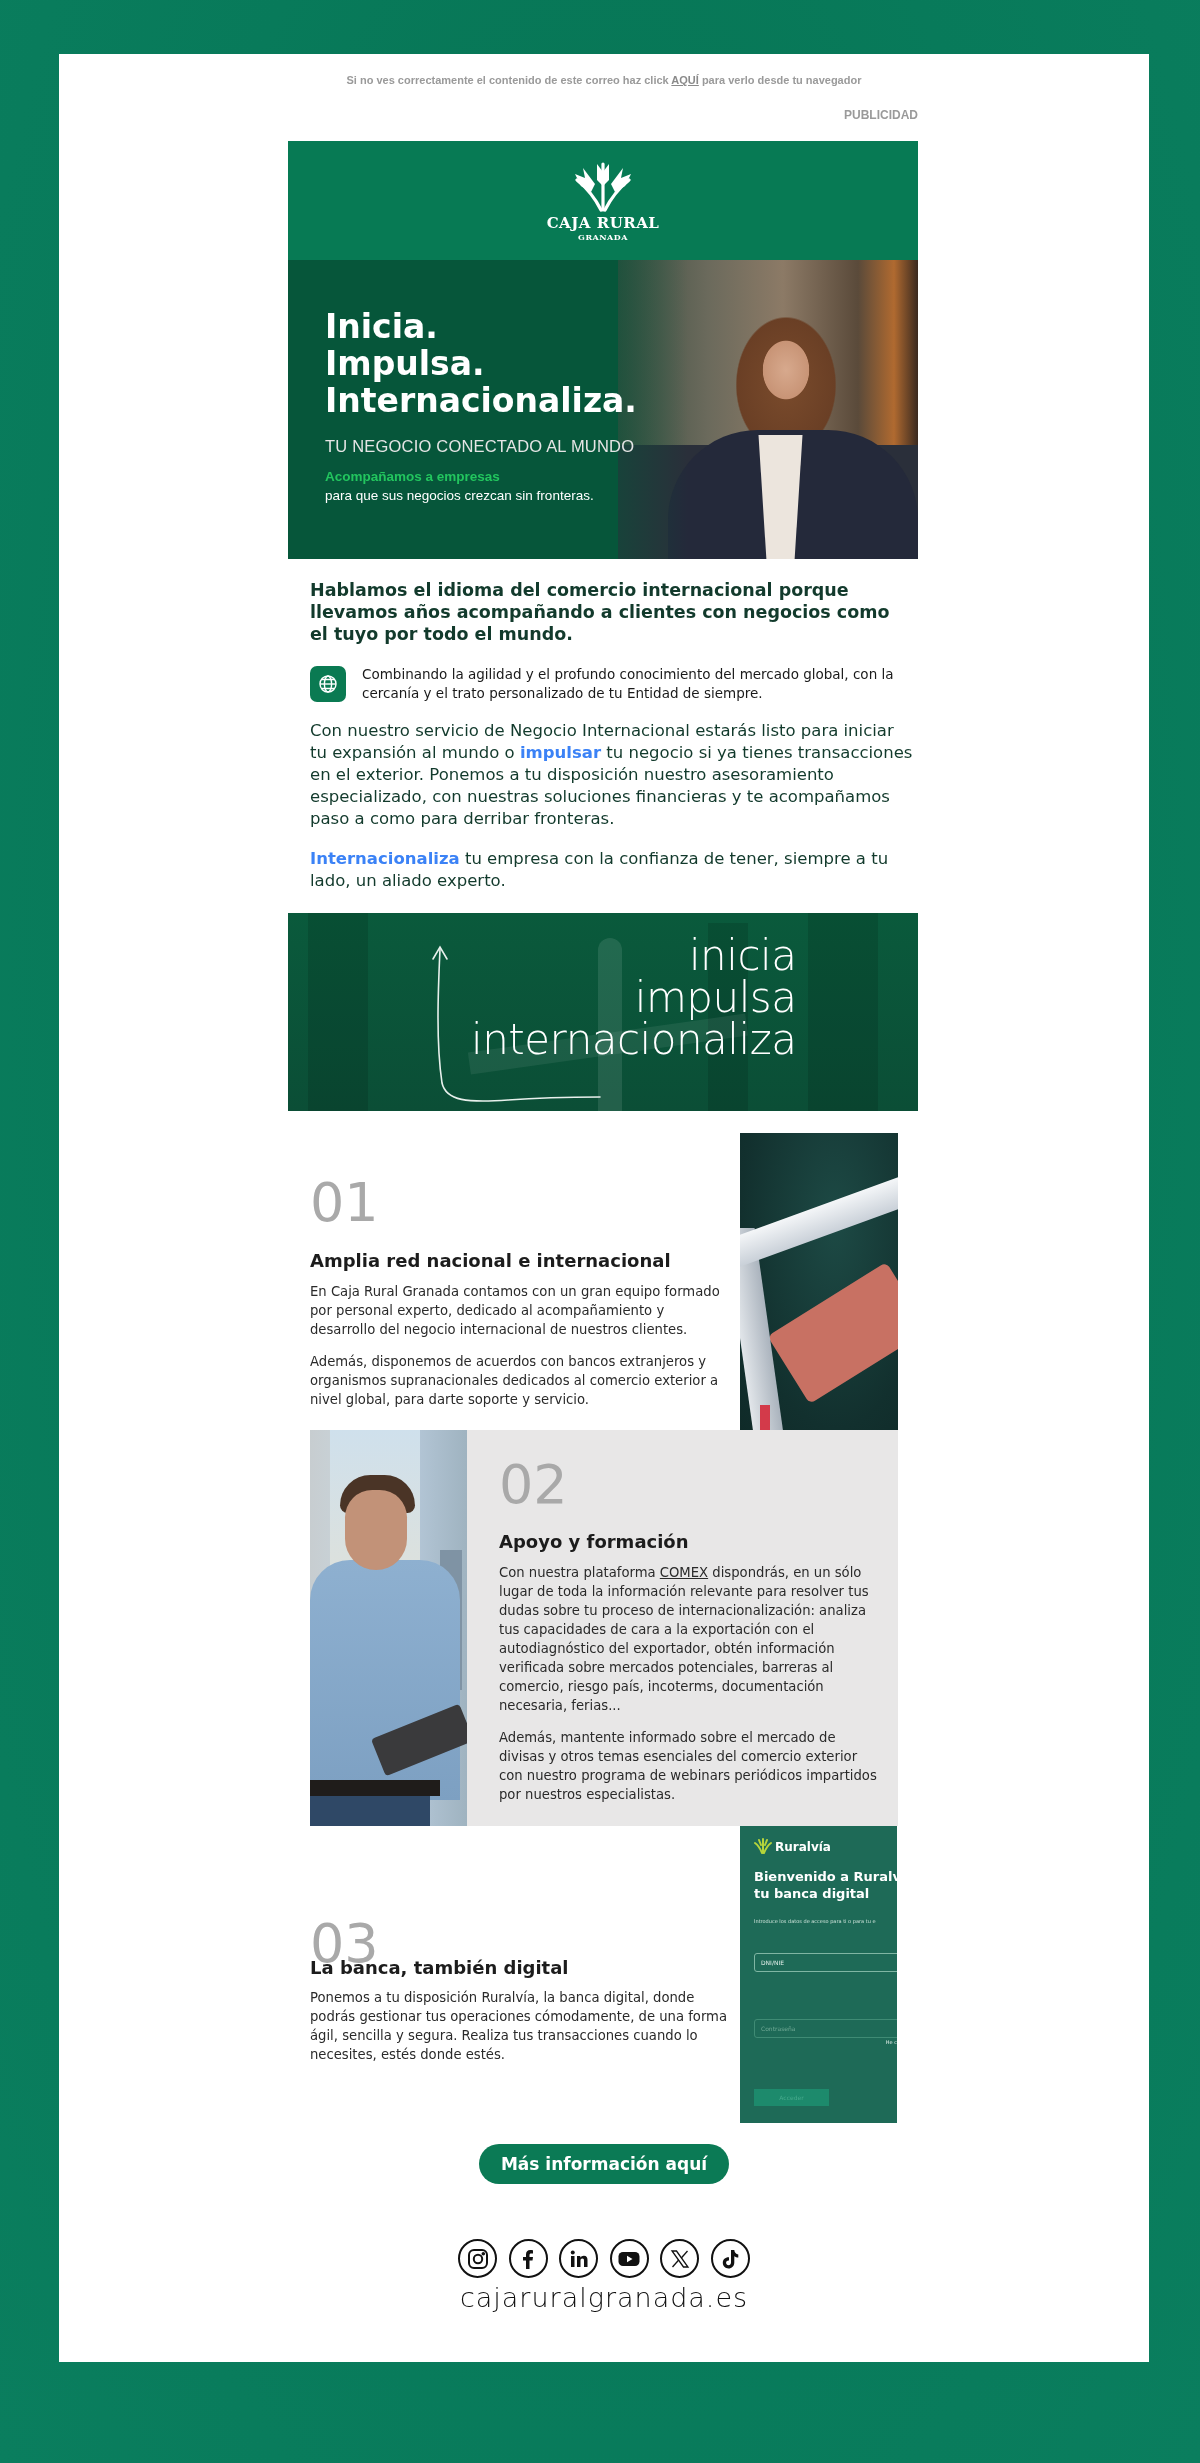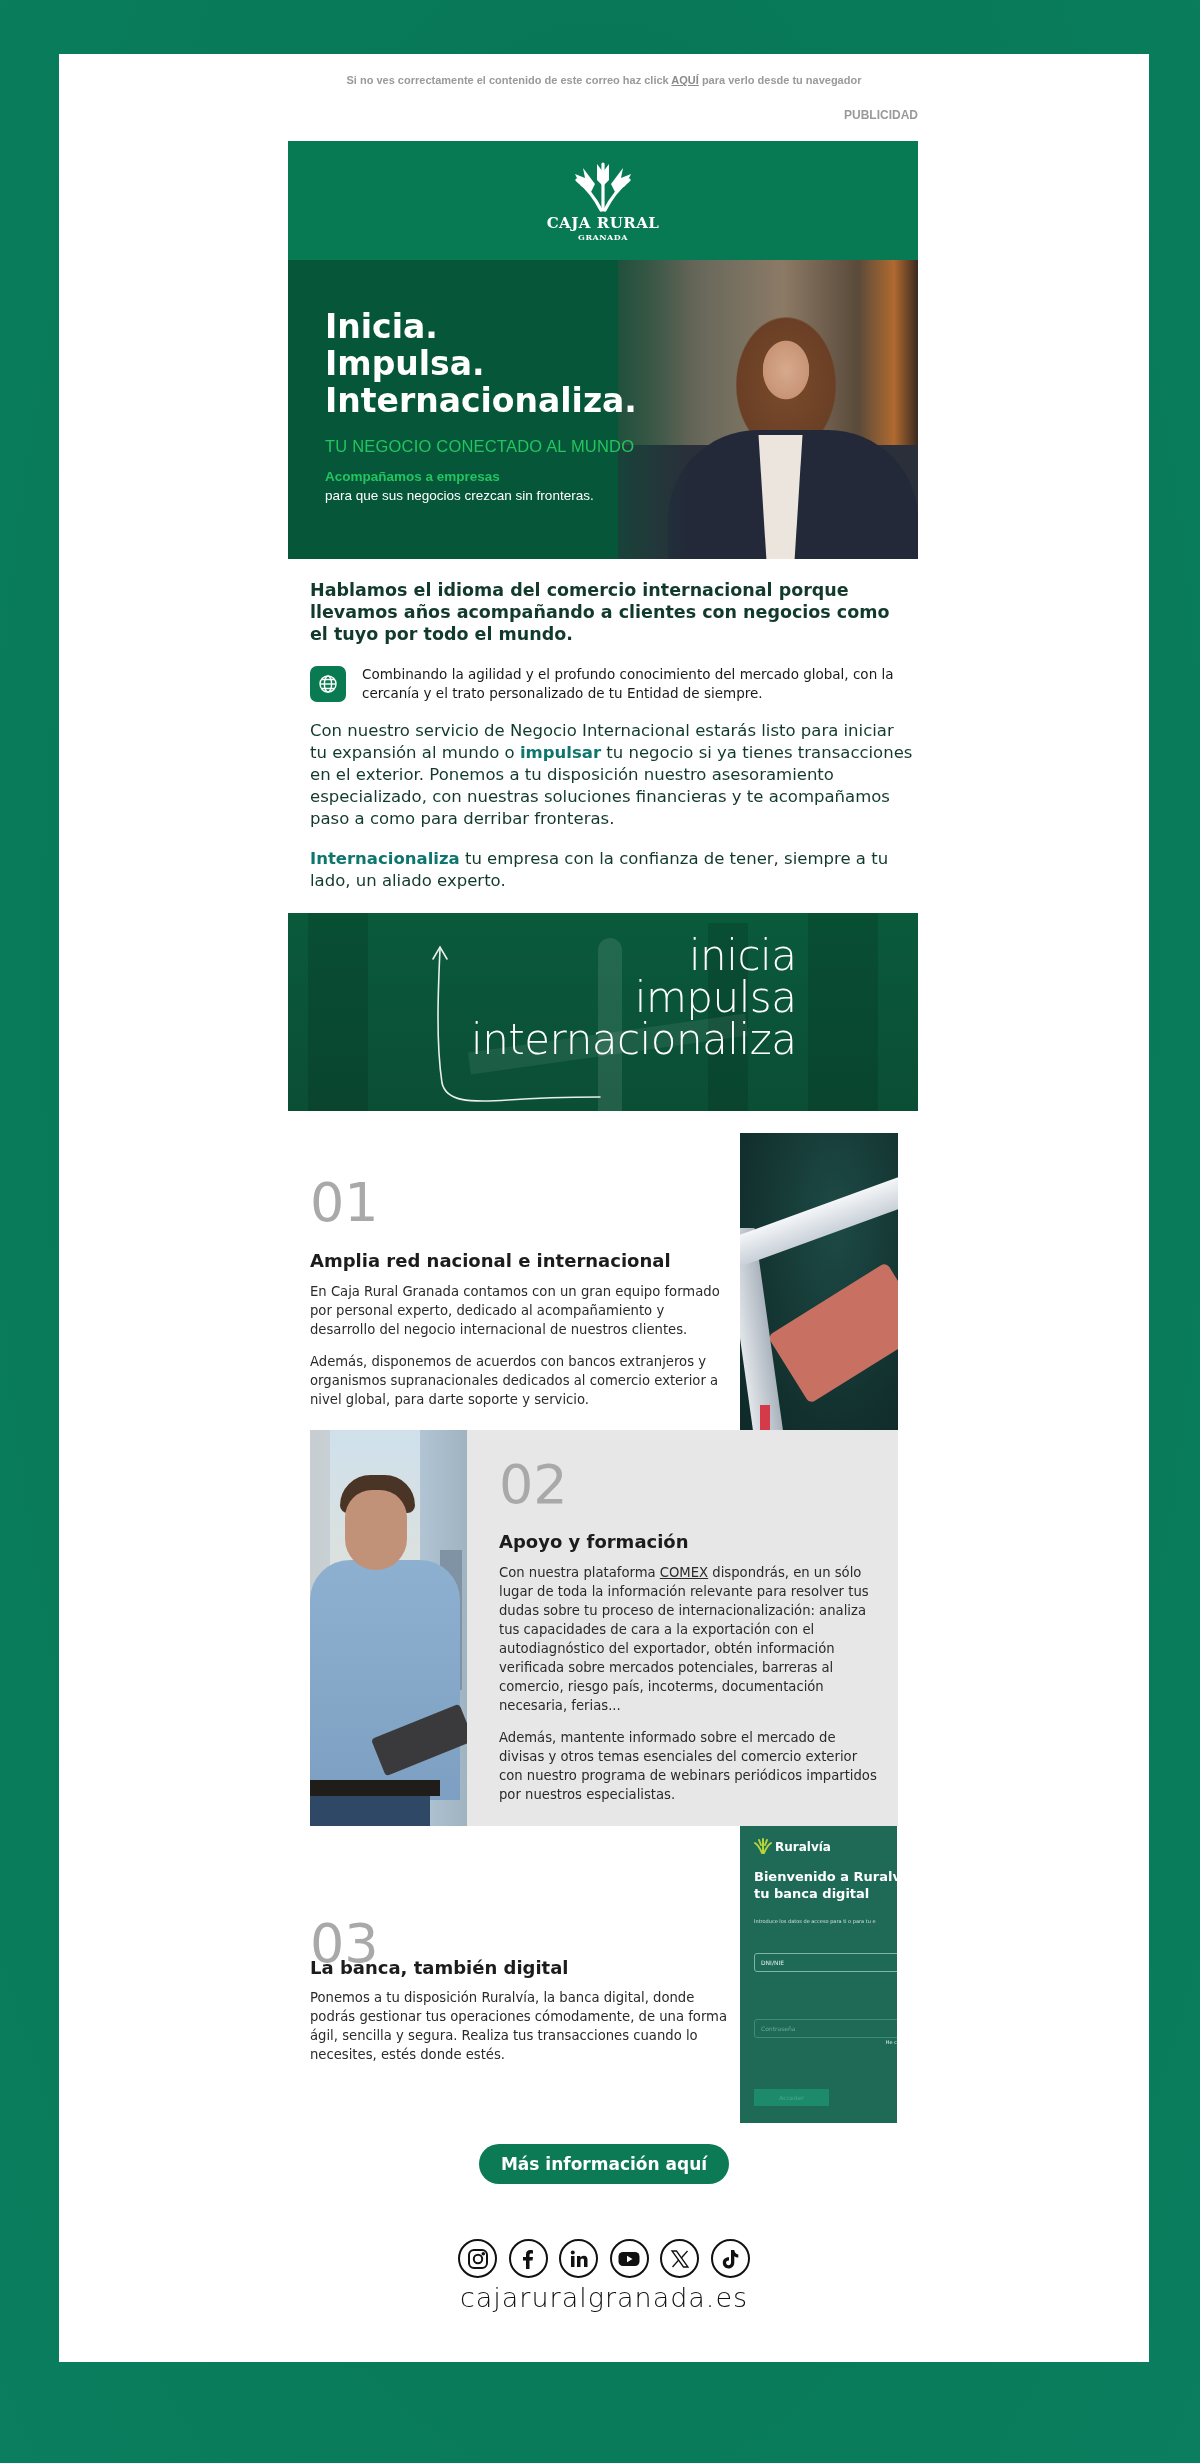--- a/index.html
+++ b/index.html
@@ -54,21 +54,21 @@
   }
   .hero-fade {
     position: absolute; left: 200px; top: 0; width: 200px; height: 299px;
     background: linear-gradient(90deg, #06563a 0%, rgba(6,86,58,0.85) 40%, rgba(6,86,58,0) 100%);
   }
   .hero-title {
     position: absolute; left: 37px; top: 48px; color: #fff;
     font-family: "DejaVu Sans", sans-serif; font-weight: bold; font-size: 33px; line-height: 37px;
   }
   .hero-tagline {
-    position: absolute; left: 37px; top: 177px; color: #22c55e;
+    position: absolute; left: 37px; top: 177px; color: #e5e5e5;
     font-family: "Liberation Sans", sans-serif; font-size: 16.5px; letter-spacing: 0.2px;
   }
   .hero-sub1 {
     position: absolute; left: 37px; top: 209px; color: #22c55e; font-weight: bold;
     font-family: "Liberation Sans", sans-serif; font-size: 13.5px;
   }
   .hero-sub2 {
     position: absolute; left: 37px; top: 228px; color: #fff;
     font-family: "Liberation Sans", sans-serif; font-size: 13.5px;
   }
@@ -82,21 +82,21 @@
     display: flex; align-items: center; justify-content: center;
   }
   .intro-note {
     left: 303px; top: 611px; width: 560px; color: #1a1a1a;
     font-family: "DejaVu Sans", sans-serif; font-size: 13.5px; line-height: 19px;
   }
   .body-p {
     left: 251px; width: 605px; color: #123a2c;
     font-family: "DejaVu Sans", sans-serif; font-size: 16.5px; line-height: 22px;
   }
-  .body-p b { color: #0f766e; }
+  .body-p b { color: #3b82f6; }
 
   .banner {
     left: 229px; top: 859px; width: 630px; height: 198px; overflow: hidden;
     background: linear-gradient(180deg, #0a5a3c 0%, #0b4e36 100%);
   }
   .banner .bld { position: absolute; background: rgba(0,0,0,0.12); }
   .banner .plane-body { position: absolute; left: 310px; top: 25px; width: 24px; height: 175px; background: rgba(255,255,255,0.10); border-radius: 12px 12px 0 0; }
   .banner .plane-wing { position: absolute; left: 180px; top: 120px; width: 280px; height: 22px; background: rgba(255,255,255,0.07); transform: rotate(-8deg); }
   .banner-text {
     position: absolute; left: 183px; top: 22px; color: #fff;

